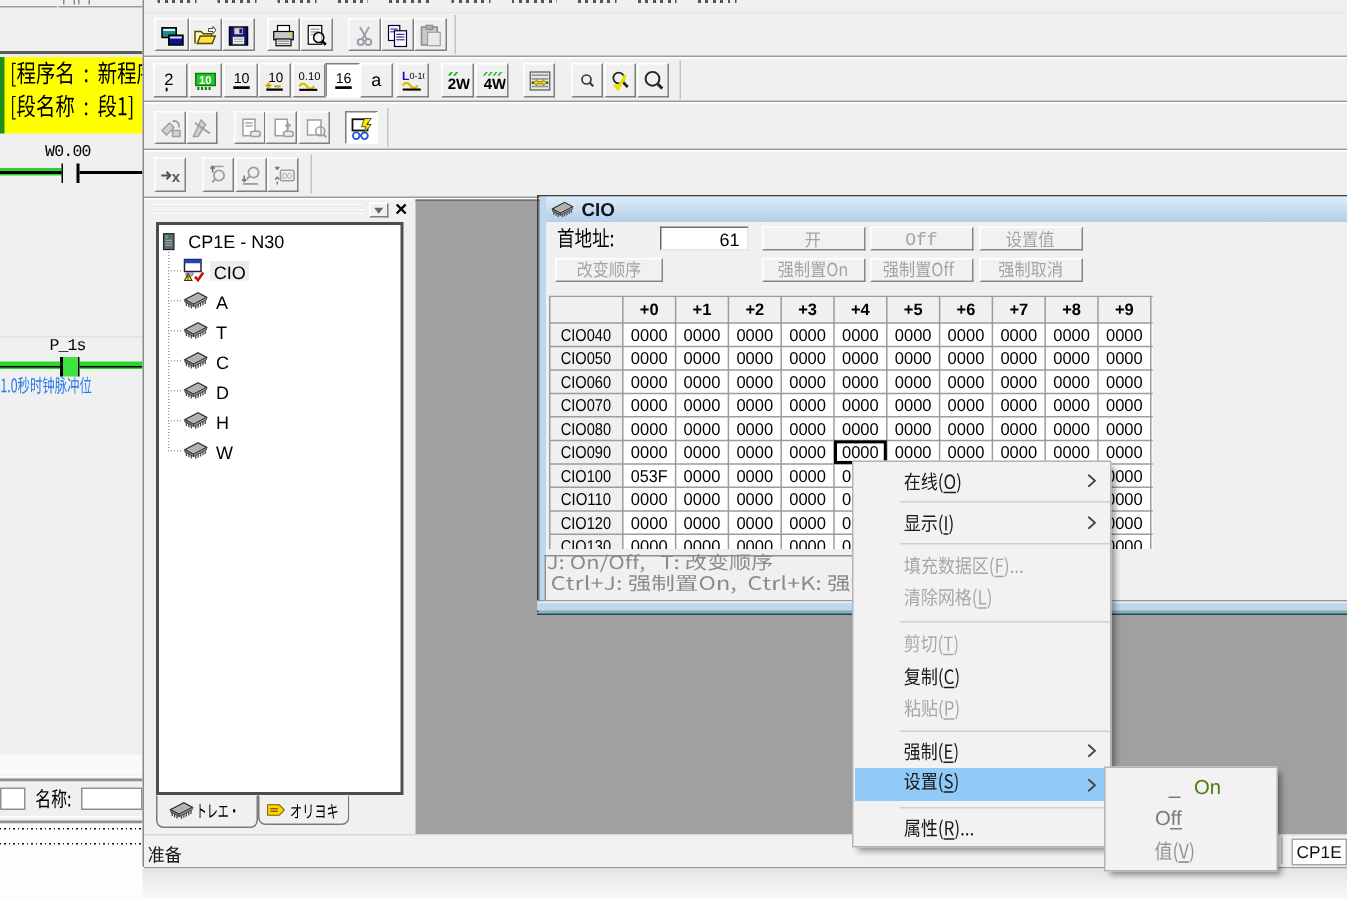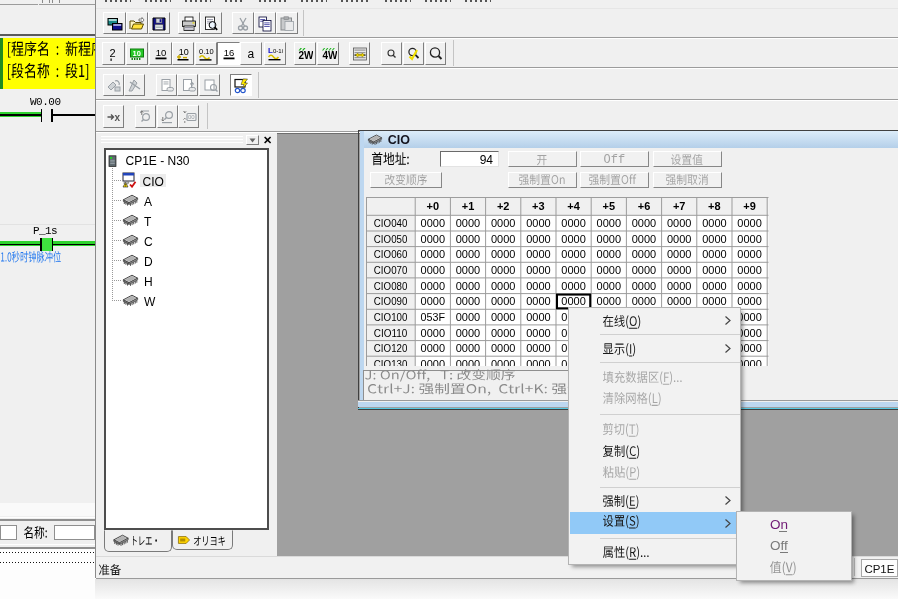--- a/index.html
+++ b/index.html
@@ -516,21 +516,21 @@
       <line x1="11.2" y1="8.8" x2="11.2" y2="11.3"></line>
       <line x1="12.8" y1="8" x2="12.8" y2="10.5"></line>
       <line x1="14.3" y1="7.2" x2="14.3" y2="9.7"></line>
     </g>
   </svg>
 <div style="position:absolute;left:387.7px;top:132.6px;width:40px;height:12px;font:600 12.5px 'Liberation Sans';color:#14141e">CIO</div>
 <div style="position:absolute;left:364px;top:147.8px;width:534px;height:252.9px;background:#f0f0f0"></div>
 <svg style="position:absolute;left:372.2px;top:151.8px;width:36.8px;height:13.3px;overflow:visible;" viewBox="5.4 -84.4 315.1 92.4" preserveAspectRatio="none">
     <path d="M24 -31H76V-21H24ZM24 -37V-47H76V-37ZM24 -15H76V-4H24ZM23 -82C26 -78 29 -74 31 -70H5V-63H46C45 -60 44 -57 43 -54H17V8H24V2H76V8H83V-54H51L55 -63H95V-70H70C72 -74 76 -78 78 -82L70 -84C68 -80 64 -74 61 -70H34L39 -72C37 -76 33 -81 29 -84Z M143 -75V-47L132 -43L135 -36L143 -40V-8C143 3 146 6 158 6C160 6 180 6 182 6C193 6 195 1 196 -12C194 -13 191 -14 190 -15C189 -4 188 -1 182 -1C178 -1 161 -1 158 -1C151 -1 150 -2 150 -8V-43L164 -48V-14H171V-51L185 -57C185 -41 184 -30 184 -28C183 -25 182 -25 181 -25C180 -25 177 -25 174 -25C175 -24 176 -21 176 -19C179 -19 183 -19 185 -19C188 -20 190 -22 191 -26C192 -30 192 -45 192 -64L192 -65L187 -67L186 -66L184 -65L171 -59V-84H164V-56L150 -50V-75ZM103 -15 106 -8C115 -12 126 -17 137 -22L136 -29L124 -24V-53H136V-60H124V-83H117V-60H104V-53H117V-21C112 -19 107 -17 103 -15Z M243 -62V-3H231V4H296V-3H273V-42H295V-49H273V-83H266V-3H251V-62ZM203 -16 206 -9C216 -13 228 -18 239 -23L238 -30L225 -24V-53H238V-60H225V-83H218V-60H204V-53H218V-22C213 -20 208 -18 203 -16Z M314 -39C318 -39 320 -42 320 -46C320 -50 318 -53 314 -53C310 -53 307 -50 307 -46C307 -42 310 -39 314 -39ZM314 1C318 1 320 -2 320 -6C320 -10 318 -13 314 -13C310 -13 307 -10 307 -6C307 -2 310 1 314 1Z" fill="#000"></path>
   </svg>
-<div style="position:absolute;left:439.5px;top:151.2px;width:59.5px;height:15.6px;background:#fff;border-top:1px solid #6a6a6a;border-left:1px solid #6a6a6a;border-bottom:1px solid #e3e3e3;border-right:1px solid #e3e3e3;font:12px 'Liberation Sans';color:#000;text-align:right;padding:1px 5px 0 0">94</div>
+<div style="position:absolute;left:439.5px;top:151.2px;width:59.5px;height:15.6px;background:#fff;border-top:1px solid #6a6a6a;border-left:1px solid #6a6a6a;border-bottom:1px solid #e3e3e3;border-right:1px solid #e3e3e3;font:12px 'Liberation Sans';color:#000;text-align:right;padding:1px 5px 0 0">61</div>
 <div class="btn" style="left:507.7px;top:151.2px;width:69px;height:16.3px"></div>
 <div class="btn" style="left:579.5px;top:151.2px;width:69.7px;height:16.3px"></div>
 <div class="btn" style="left:652.6px;top:151.2px;width:69.1px;height:16.3px"></div>
 <svg style="position:absolute;left:537.4px;top:154.7px;width:9.7px;height:10.3px;overflow:visible;" viewBox="5.2 -77.5 89.7 85.9" preserveAspectRatio="none">
     <path d="M65 -70V-42H37V-46V-70ZM5 -42V-35H29C27 -21 22 -8 5 3C7 4 10 7 11 8C30 -3 35 -19 36 -35H65V8H73V-35H95V-42H73V-70H92V-78H9V-70H29V-46L29 -42Z" fill="#a3a3a3"></path>
   </svg>
 <div style="position:absolute;left:603.5px;top:153.2px;width:25px;height:12px;font:12px 'Liberation Mono';color:#a3a3a3">Off</div>
 <svg style="position:absolute;left:671.4px;top:153.9px;width:31.5px;height:11.1px;overflow:visible;" viewBox="4.3 -84.0 291.5 92.3" preserveAspectRatio="none">
     <path d="M12 -78C18 -73 24 -66 27 -62L32 -67C29 -71 22 -78 17 -82ZM4 -53V-45H18V-10C18 -5 15 -2 13 0C15 1 17 4 18 6C19 4 22 2 40 -11C39 -13 37 -16 37 -18L26 -9V-53ZM49 -80V-69C49 -62 47 -54 34 -48C35 -46 38 -44 39 -42C53 -49 56 -60 56 -69V-73H74V-57C74 -50 75 -47 82 -47C83 -47 88 -47 90 -47C92 -47 94 -47 95 -47C95 -49 95 -52 94 -54C93 -54 91 -53 90 -53C88 -53 84 -53 83 -53C81 -53 81 -54 81 -57V-80ZM80 -33C77 -25 72 -18 65 -13C58 -18 53 -25 49 -33ZM38 -40V-33H44L42 -32C46 -23 52 -15 59 -9C52 -4 43 0 34 2C36 3 37 6 38 8C47 5 57 2 65 -4C72 2 81 6 92 8C93 6 95 3 96 2C87 0 78 -4 71 -9C79 -16 86 -26 90 -38L86 -40L84 -40Z M165 -75H182V-66H165ZM142 -75H158V-66H142ZM119 -75H135V-66H119ZM119 -43V-1H106V5H194V-1H181V-43H150L151 -49H192V-54H152L153 -60H190V-80H112V-60H145L145 -54H107V-49H144L142 -43ZM126 -1V-7H173V-1ZM126 -28H173V-22H126ZM126 -32V-38H173V-32ZM126 -17H173V-11H126Z M260 -84C260 -81 259 -77 259 -74H233V-67H257C257 -64 256 -60 256 -58H238V-1H229V5H296V-1H287V-58H262C263 -60 264 -64 265 -67H293V-74H266L268 -84ZM245 -1V-10H280V-1ZM245 -38H280V-29H245ZM245 -44V-52H280V-44ZM245 -24H280V-15H245ZM226 -84C221 -69 212 -54 203 -44C204 -42 207 -38 207 -37C210 -40 213 -44 216 -48V8H223V-59C227 -66 230 -74 233 -82Z" fill="#a3a3a3"></path>
   </svg>
@@ -740,18 +740,18 @@
 <svg style="position:absolute;left:723.5px;top:344.2px;width:7px;height:9px;z-index:12" viewBox="0 0 7 9">
     <path d="M1.5 0.5 L6 4.5 L1.5 8.5" fill="none" stroke="#444" stroke-width="1.2"></path>
   </svg>
 <svg style="position:absolute;left:723.5px;top:496.0px;width:7px;height:9px;z-index:12" viewBox="0 0 7 9">
     <path d="M1.5 0.5 L6 4.5 L1.5 8.5" fill="none" stroke="#444" stroke-width="1.2"></path>
   </svg>
 <svg style="position:absolute;left:723.5px;top:518.6px;width:7px;height:9px;z-index:12" viewBox="0 0 7 9">
     <path d="M1.5 0.5 L6 4.5 L1.5 8.5" fill="none" stroke="#444" stroke-width="1.2"></path>
   </svg>
 <div style="position:absolute;left:736.4px;top:510.8px;width:115.9px;height:70.5px;background:#f2f2f2;border:1px solid #b3b3b3;box-shadow:3px 3px 4px -1px rgba(0,0,0,0.4);z-index:13"></div>
-<div style="position:absolute;left:770px;top:517.1px;width:40px;height:14px;font:13.5px 'Liberation Sans';color:#701a75;z-index:14">On</div>
+<div style="position:absolute;left:796px;top:517.1px;width:40px;height:14px;font:13.5px 'Liberation Sans';color:#4d7c0f;z-index:14">On</div>
 <div style="position:absolute;left:770px;top:538.4px;width:40px;height:14px;font:13.5px 'Liberation Sans';color:#7a7a7a;z-index:14">Off</div>
 <div style="position:absolute;left:779px;top:530.6px;width:7.5px;height:1px;background:#7a7a7a;z-index:14"></div>
 <div style="position:absolute;left:779.5px;top:552px;width:8px;height:1px;background:#7a7a7a;z-index:14"></div>
 <svg style="position:absolute;left:770.2px;top:560.6px;width:25.6px;height:14.0px;overflow:visible;z-index:14" viewBox="3.2 -84.0 212.7 103.6" preserveAspectRatio="none">
     <path d="M60 -84C60 -81 59 -77 59 -74H33V-67H57C57 -64 56 -60 56 -58H38V-1H29V5H96V-1H87V-58H62C63 -60 64 -64 65 -67H93V-74H66L68 -84ZM45 -1V-10H80V-1ZM45 -38H80V-29H45ZM45 -44V-52H80V-44ZM45 -24H80V-15H45ZM26 -84C21 -69 12 -54 3 -44C4 -42 7 -38 7 -37C10 -40 13 -44 16 -48V8H23V-59C27 -66 30 -74 33 -82Z M124 20 130 17C121 3 117 -14 117 -31C117 -48 121 -65 130 -79L124 -82C115 -67 109 -51 109 -31C109 -11 115 5 124 20Z M157 0H168L191 -73H182L170 -34C168 -25 166 -18 163 -9H163C160 -18 158 -25 156 -34L144 -73H134Z M201 20C210 5 216 -11 216 -31C216 -51 210 -67 201 -82L196 -79C204 -65 208 -48 208 -31C208 -14 204 3 196 17Z M133.8 14 L191.3 14 L191.3 22 L133.8 22 Z " fill="#949494"></path>
   </svg>
 </body></html>

